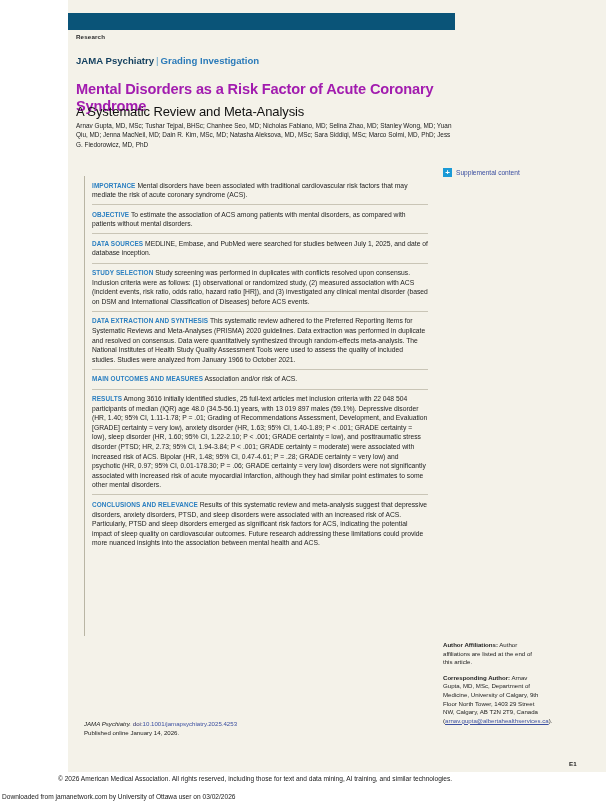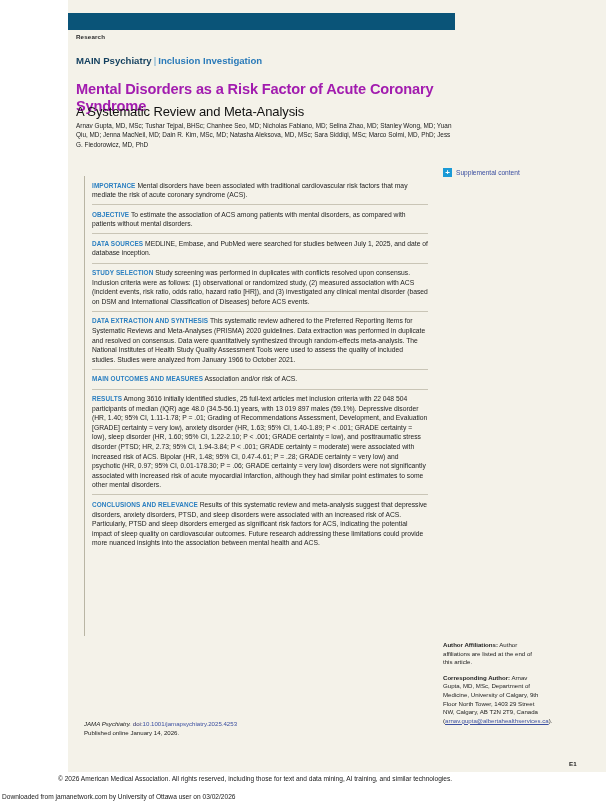--- a/index.html
+++ b/index.html
@@ -214,21 +214,21 @@
 </head>
 <body>
 
 <div id="page-sheet"></div>
 
 <div id="top-bar"></div>
 
 <div id="running-head">Research</div>
 
 <div id="journal-line">
-  <span class="jname">MAIN Psychiatry</span><span class="sep">|</span><span class="artype">Inclusion Investigation</span>
+  <span class="jname">JAMA Psychiatry</span><span class="sep">|</span><span class="artype">Grading Investigation</span>
 </div>
 
 <h1 id="article-title">Mental Disorders as a Risk Factor of Acute Coronary Syndrome</h1>
 <h2 id="article-subtitle">A Systematic Review and Meta-Analysis</h2>
 
 <div id="authors">Arnav Gupta, MD, MSc; Tushar Tejpal, BHSc; Chanhee Seo, MD; Nicholas Fabiano, MD; Selina Zhao, MD; Stanley Wong, MD; Yuan Qiu, MD; Jenna MacNeil, MD; Dain R. Kim, MSc, MD; Natasha Aleksova, MD, MSc; Sara Siddiqi, MSc; Marco Solmi, MD, PhD; Jess G. Fiedorowicz, MD, PhD</div>
 
 <div id="supplemental">
   <span class="plus-box">+</span>
   <span class="sup-label">Supplemental content</span>

